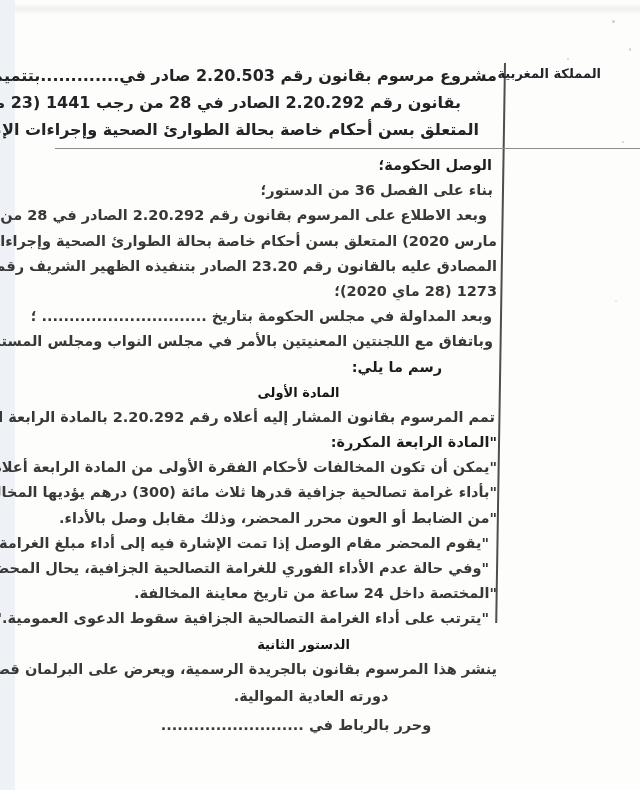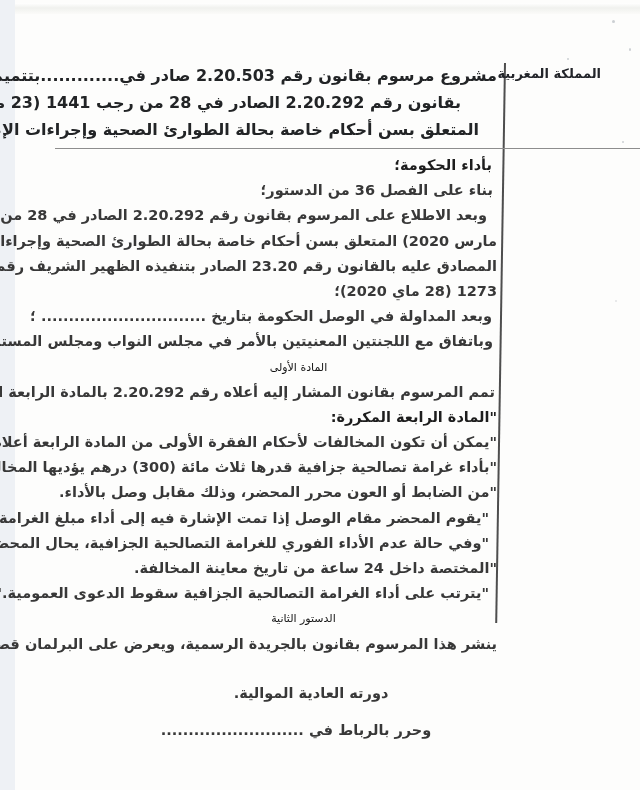--- a/index.html
+++ b/index.html
@@ -58,21 +58,21 @@
     font-size:14.5px;color:#383838;font-weight:600;
   }
   .line{
     height:25.2px;line-height:25.2px;
     text-align:right;white-space:nowrap;
     box-sizing:border-box;
   }
   .j{ text-align:justify;text-align-last:justify; }
   .b{ font-weight:bold;color:#1d1d1d; }
   .head{
-    text-align:center;font-weight:normal;color:#151515;font-size:11px;
+    text-align:center;font-weight:bold;color:#151515;font-size:13px;
   }
   .cshift{ text-align:center; }
   
   .speck{
     position:absolute;border-radius:50%;
     background:#8f96a0;opacity:.45;
   }
 </style>
 </head>
 <body>
@@ -87,46 +87,47 @@
 
   <div class="kingdom">المملكة المغربية</div>
 
   <div class="title-block">
     <div class="tline" style="padding-left:58px">مشروع مرسوم بقانون رقم 2.20.503 صادر في.............بتتميم المرسوم</div>
     <div class="tline" style="padding-right:36px">بقانون رقم 2.20.292 الصادر في 28 من رجب 1441 (23 مارس 2020)</div>
     <div class="tline" style="padding-right:18px">المتعلق بسن أحكام خاصة بحالة الطوارئ الصحية وإجراءات الإعلان عنها.</div>
   </div>
 
   <div class="content">
-    <div class="line b" style="padding-right:5px">بأداء الحكومة؛</div>
+    <div class="line b" style="padding-right:5px">الوصل الحكومة؛</div>
     <div class="line" style="padding-right:4px">بناء على الفصل 36 من الدستور؛</div>
     <div class="line j" style="padding-right:10px">وبعد الاطلاع على المرسوم بقانون رقم 2.20.292 الصادر في 28 من رجب 1441 (23</div>
     <div class="line j">مارس 2020) المتعلق بسن أحكام خاصة بحالة الطوارئ الصحية وإجراءات الإعلان عنها،</div>
     <div class="line j">المصادق عليه بالقانون رقم 23.20 الصادر بتنفيذه الظهير الشريف رقم 1.20.60 بتاريخ 5 شوال</div>
     <div class="line">1273 (28 ماي 2020)؛</div>
-    <div class="line" style="padding-right:5px">وبعد المداولة في الوصل الحكومة بتاريخ .............................. ؛</div>
+    <div class="line" style="padding-right:5px">وبعد المداولة في مجلس الحكومة بتاريخ .............................. ؛</div>
     <div class="line" style="padding-right:4px">وباتفاق مع اللجنتين المعنيتين بالأمر في مجلس النواب ومجلس المستشارين،</div>
+    <div class="line b" style="padding-right:55px">رسم ما يلي:</div>
 
     <div class="line head" style="padding-left:70px">المادة الأولى</div>
     <div class="line" style="padding-right:2px">تمم المرسوم بقانون المشار إليه أعلاه رقم 2.20.292 بالمادة الرابعة المكررة التالية:</div>
 
     <div class="line b">"المادة الرابعة المكررة:</div>
     <div class="line j">"يمكن أن تكون المخالفات لأحكام الفقرة الأولى من المادة الرابعة أعلاه موضوع مصالحة تتم</div>
     <div class="line j">"بأداء غرامة تصالحية جزافية قدرها ثلاث مائة (300) درهم يؤديها المخالف فورا بناء على اقتراح</div>
     <div class="line">"من الضابط أو العون محرر المحضر، وذلك مقابل وصل بالأداء.</div>
     <div class="line" style="padding-right:8px">"يقوم المحضر مقام الوصل إذا تمت الإشارة فيه إلى أداء مبلغ الغرامة.</div>
     <div class="line j" style="padding-right:8px">"وفي حالة عدم الأداء الفوري للغرامة التصالحية الجزافية، يحال المحضر إلى النيابة العامة</div>
     <div class="line">"المختصة داخل 24 ساعة من تاريخ معاينة المخالفة.</div>
     <div class="line" style="padding-right:8px">"يترتب على أداء الغرامة التصالحية الجزافية سقوط الدعوى العمومية."</div>
 
     <div class="line head" style="padding-left:80px">الدستور الثانية</div>
     <div class="line j">ينشر هذا المرسوم بقانون بالجريدة الرسمية، ويعرض على البرلمان قصد المصادقة عليه خلال</div>
-    <div class="line cshift" style="margin-top:24px;padding-left:95px">دورته العادية الموالية.</div>
+    <div class="line cshift" style="margin-top:2px;padding-left:95px">دورته العادية الموالية.</div>
 
-    <div class="line cshift" style="margin-top:12px;padding-left:65px">وحرر بالرباط في ..........................</div>
+    <div class="line cshift" style="margin-top:4px;padding-left:65px">وحرر بالرباط في ..........................</div>
   </div>
 
   <div class="speck" style="left:612px;top:20px;width:3px;height:3px"></div>
   <div class="speck" style="left:629px;top:48px;width:2px;height:3px"></div>
   <div class="speck" style="left:567px;top:58px;width:2px;height:2px"></div>
   <div class="speck" style="left:622px;top:141px;width:2px;height:2px"></div>
   <div class="speck" style="left:615px;top:300px;width:2px;height:2px;opacity:.25"></div>
 
 </div>
 

